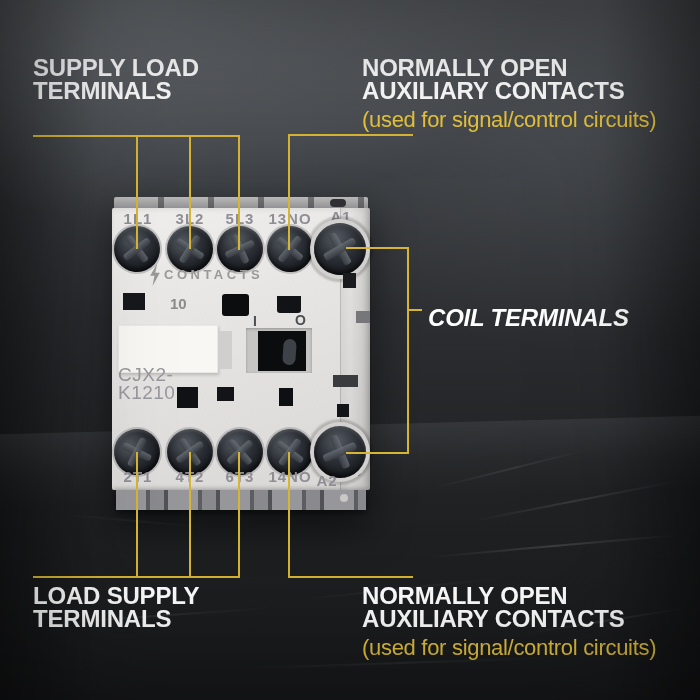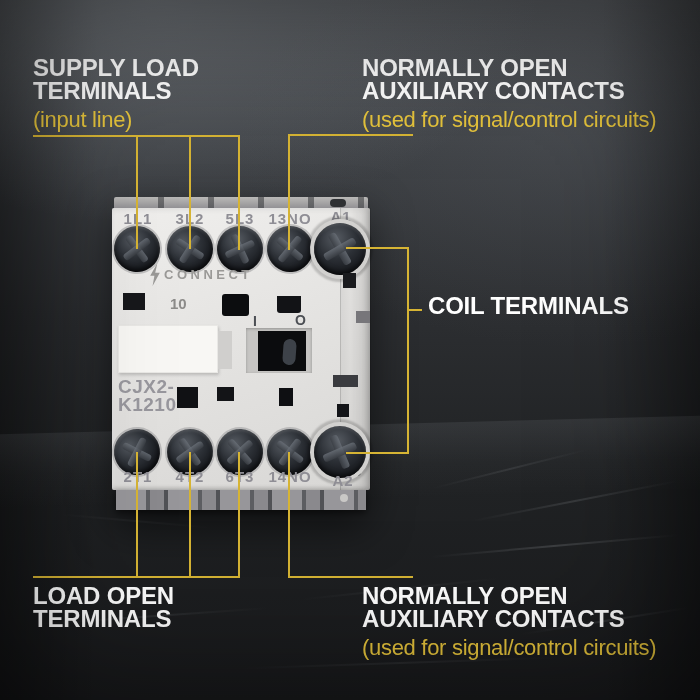--- a/index.html
+++ b/index.html
@@ -69,28 +69,28 @@
   .s-4t2{left:55px;top:233px;transform:rotate(10deg);}
   .s-6t3{left:105px;top:233px;transform:rotate(3deg);}
   .s-14no{left:155px;top:233px;transform:rotate(-8deg);}
   .s-a2{left:202px;top:230px;transform:rotate(22deg);}
 
   .tlabel{position:absolute;width:64px;text-align:center;font-weight:bold;font-size:15px;
     color:#8f8e95;letter-spacing:1px;}
   .l-1l1{left:-6px;top:14px;} .l-3l2{left:46px;top:14px;} .l-5l3{left:96px;top:14px;}
   .l-13no{left:146px;top:14px;} .l-a1{left:200px;top:12px;width:58px;}
   .l-2t1{left:-6px;top:272px;} .l-4t2{left:46px;top:272px;} .l-6t3{left:96px;top:272px;}
-  .l-14no{left:146px;top:272px;} .l-a2{left:202px;top:276px;width:58px;}
+  .l-14no{left:146px;top:272px;} .l-a2{left:186px;top:276px;width:58px;}
 
   .bolt{position:absolute;left:37px;top:67px;width:12px;height:23px;background:#9a9997;
     clip-path:polygon(70% 0%, 10% 55%, 45% 55%, 30% 100%, 90% 42%, 52% 42%);}
   .brand-text{position:absolute;left:52px;top:71px;font-size:13px;font-weight:bold;
     letter-spacing:3.5px;color:#9a9997;}
   .rating{position:absolute;left:58px;top:99px;font-size:15px;font-weight:bold;color:#8c8b89;}
-  .model{position:absolute;left:6px;top:182px;font-size:19px;font-weight:bold;line-height:18px;
+  .model{position:absolute;left:6px;top:170px;font-size:19px;font-weight:normal;line-height:18px;
     color:#98979d;white-space:pre-line;letter-spacing:.5px;}
 
   .det{position:absolute;}
   .d-r1a{left:11px;top:97px;width:22px;height:17px;background:#17181b;}
   .d-r1b{left:110px;top:98px;width:27px;height:22px;background:#0c0d0f;border-radius:3px;}
   .d-r1c{left:165px;top:100px;width:24px;height:17px;background:#121316;border-radius:0 0 3px 3px;}
   .d-io{font-size:14px;font-weight:bold;color:#4c4f54;}
   .d-io-i{left:141px;top:117px;}
   .d-io-o{left:183px;top:116px;}
   .d-label-white{left:6px;top:129px;width:100px;height:48px;background:#f8f7f4;
@@ -130,21 +130,21 @@
   .yl-auxbot-h{left:288px;top:576px;width:125px;height:2px;}
 
   
   .anno{position:absolute;z-index:30;}
   .anno-title{font-size:24px;font-weight:bold;line-height:23px;color:var(--title);
     letter-spacing:-0.2px;white-space:pre-line;}
   .anno-sub{font-size:22px;line-height:25px;color:var(--accent-text);
     letter-spacing:-0.3px;white-space:pre-line;margin-top:5px;}
   .a-supply{left:33px;top:56px;}
   .a-auxtop{left:362px;top:56px;}
-  .a-coil{left:428px;top:294px;}
+  .a-coil{left:428px;top:306px;font-style:italic;}
   .a-load{left:33px;top:584px;}
   .a-auxbot{left:362px;top:584px;}
 </style>
 </head>
 <body>
 
 <div id="canvas">
 
   <div class="table-edge"></div>
   <div class="scratch sc1"></div>
@@ -168,21 +168,21 @@
     <span class="tlabel l-13no">13NO</span>
     <span class="tlabel l-a1">A1</span>
 
     <div class="screw s-1l1"></div>
     <div class="screw s-3l2"></div>
     <div class="screw s-5l3"></div>
     <div class="screw s-13no"></div>
     <div class="screw big s-a1"></div>
 
     <div class="bolt"></div>
-    <span class="brand-text">CONNECT</span>
+    <span class="brand-text">CONTACTS</span>
     <span class="rating">10</span>
 
     <div class="det d-r1a"></div>
     <div class="det d-r1b"></div>
     <div class="det d-r1c"></div>
     <span class="det d-io d-io-i">I</span>
     <span class="det d-io d-io-o">O</span>
     <div class="det d-label-white"></div>
     <div class="det d-label-tab"></div>
     <div class="det d-recess"></div>
@@ -228,32 +228,31 @@
   <div class="yl yl-load-v1"></div>
   <div class="yl yl-load-v2"></div>
   <div class="yl yl-load-v3"></div>
   <div class="yl yl-load-h"></div>
   <div class="yl yl-auxbot-v"></div>
   <div class="yl yl-auxbot-h"></div>
 
   <div class="anno a-supply">
     <div class="anno-title">SUPPLY LOAD
 TERMINALS</div>
-    <div class="anno-sub">(input line)</div>
   </div>
   <div class="anno a-auxtop">
     <div class="anno-title">NORMALLY OPEN
 AUXILIARY CONTACTS</div>
     <div class="anno-sub">(used for signal/control circuits)</div>
   </div>
   <div class="anno a-coil">
     <div class="anno-title">COIL TERMINALS</div>
   </div>
   <div class="anno a-load">
-    <div class="anno-title">LOAD OPEN
+    <div class="anno-title">LOAD SUPPLY
 TERMINALS</div>
   </div>
   <div class="anno a-auxbot">
     <div class="anno-title">NORMALLY OPEN
 AUXILIARY CONTACTS</div>
     <div class="anno-sub">(used for signal/control circuits)</div>
   </div>
 
   <div class="vignette"></div>
 </div>

